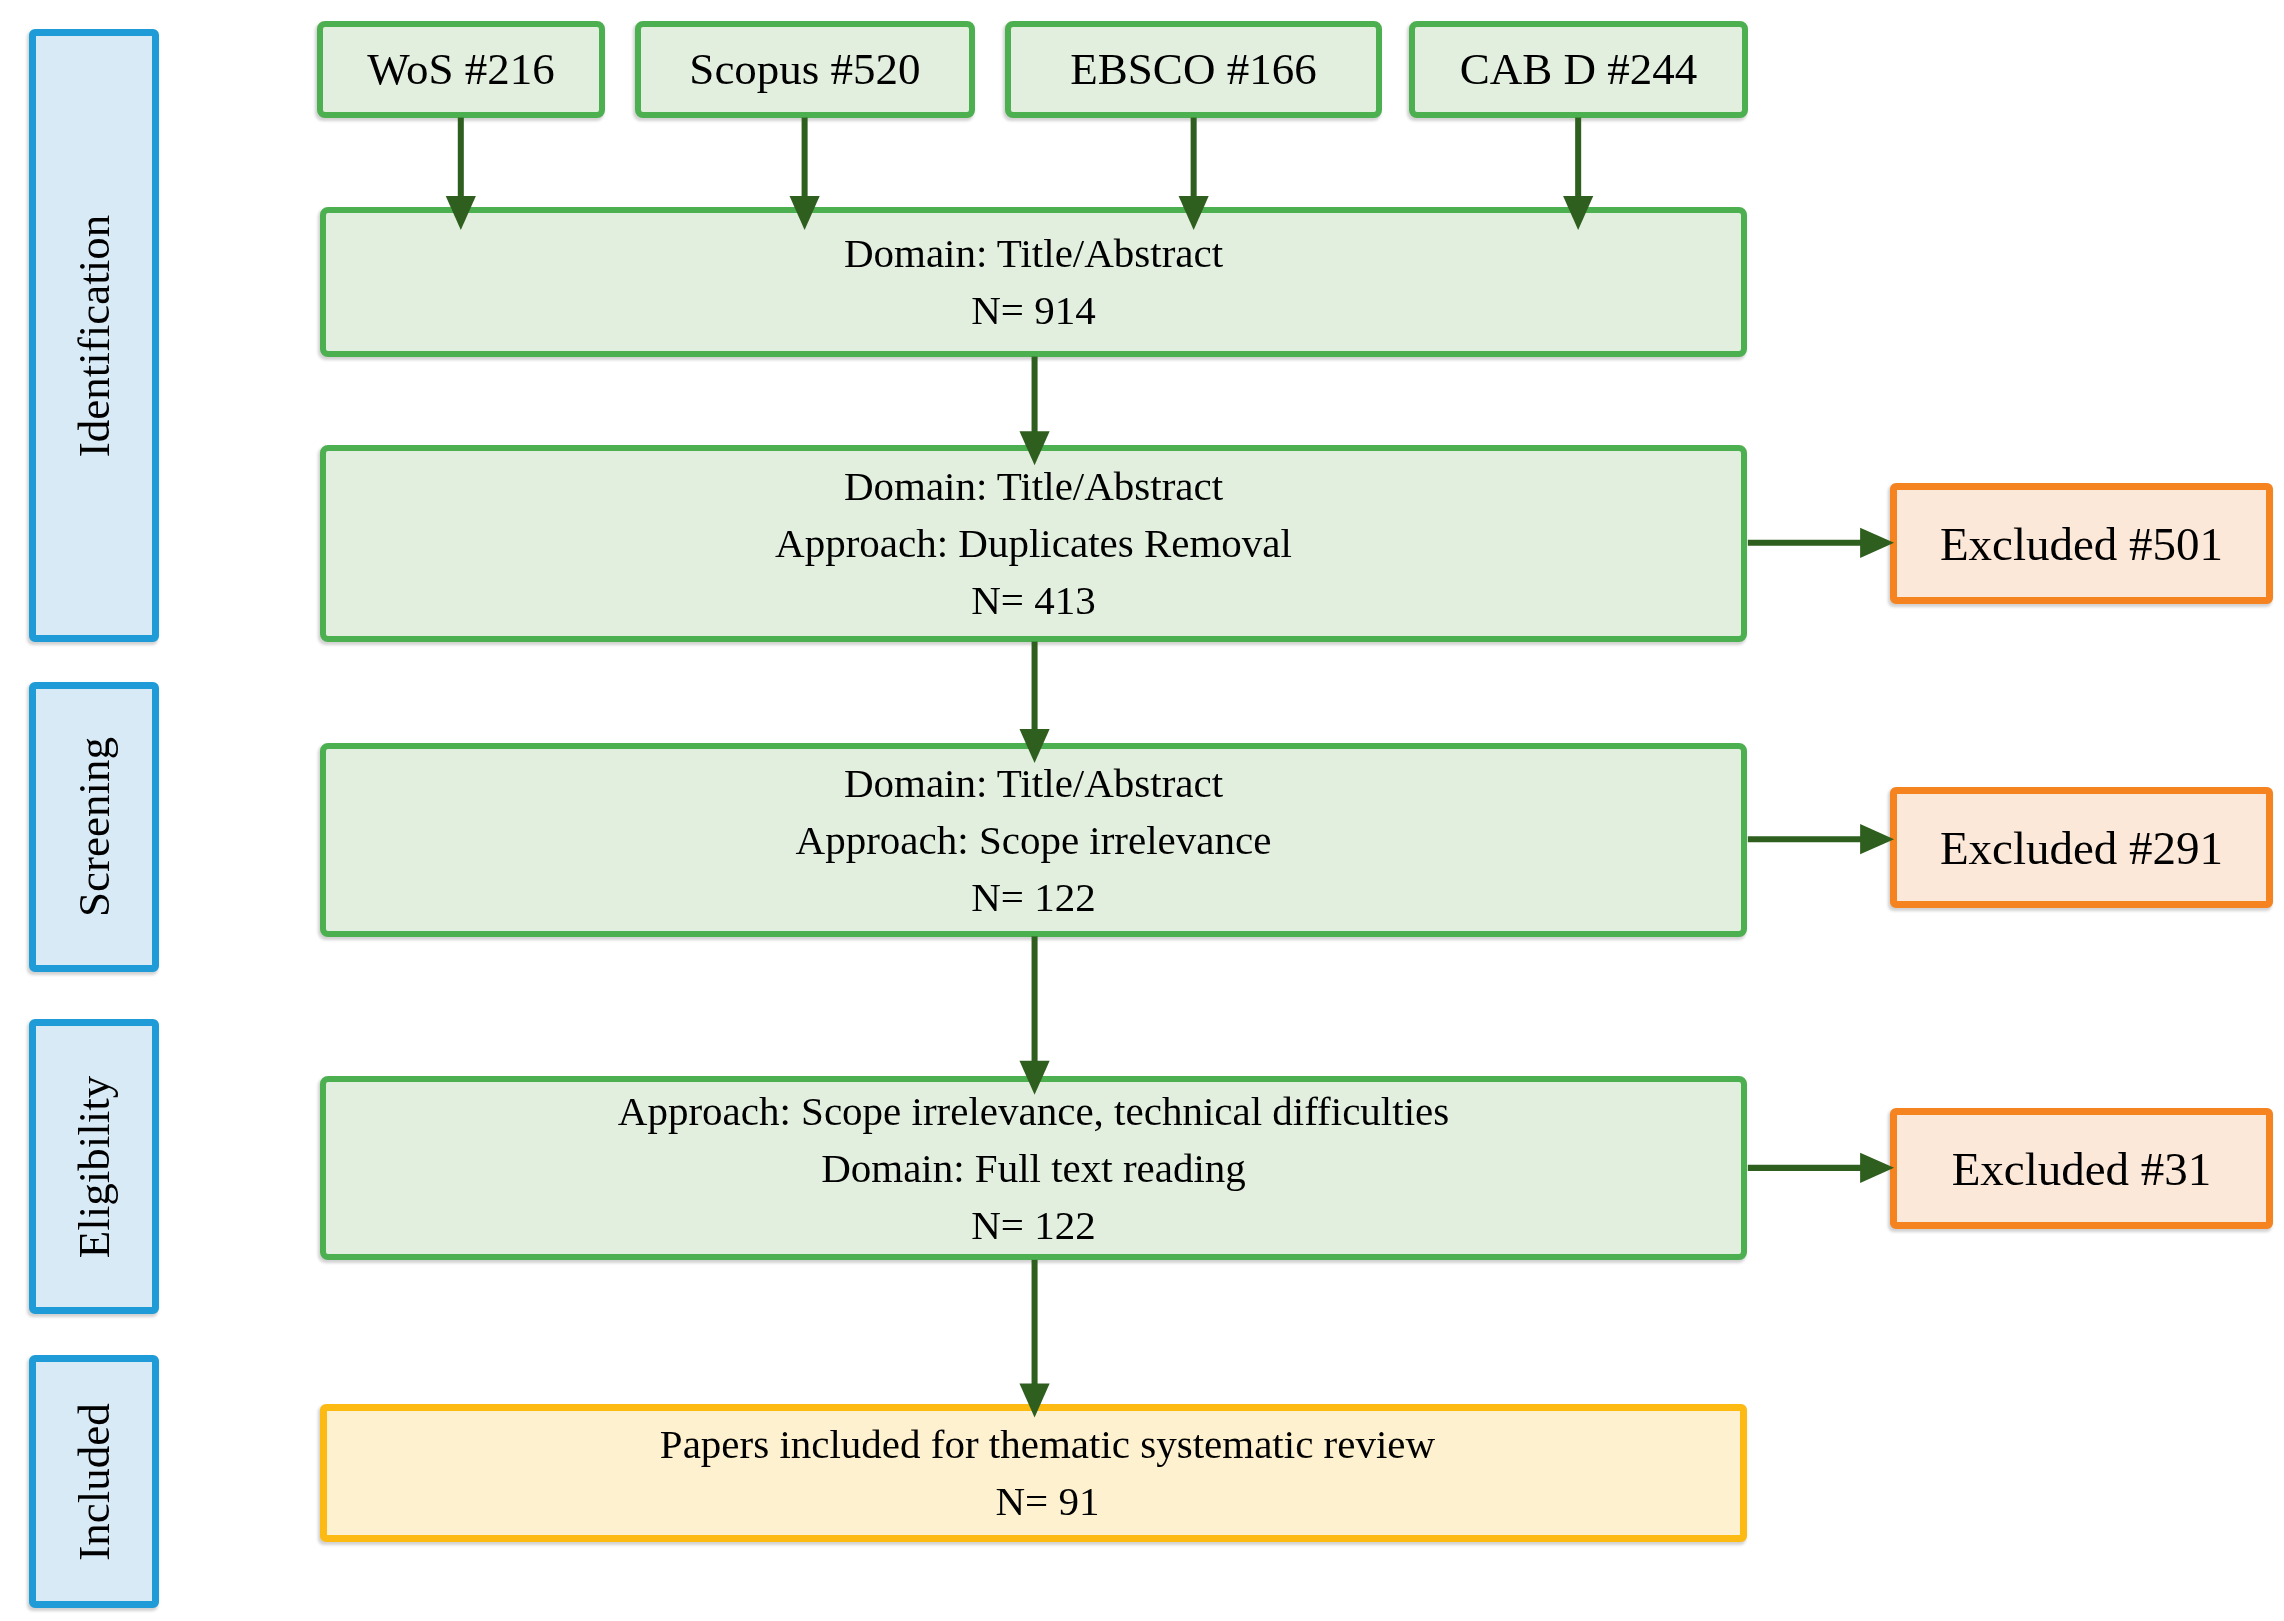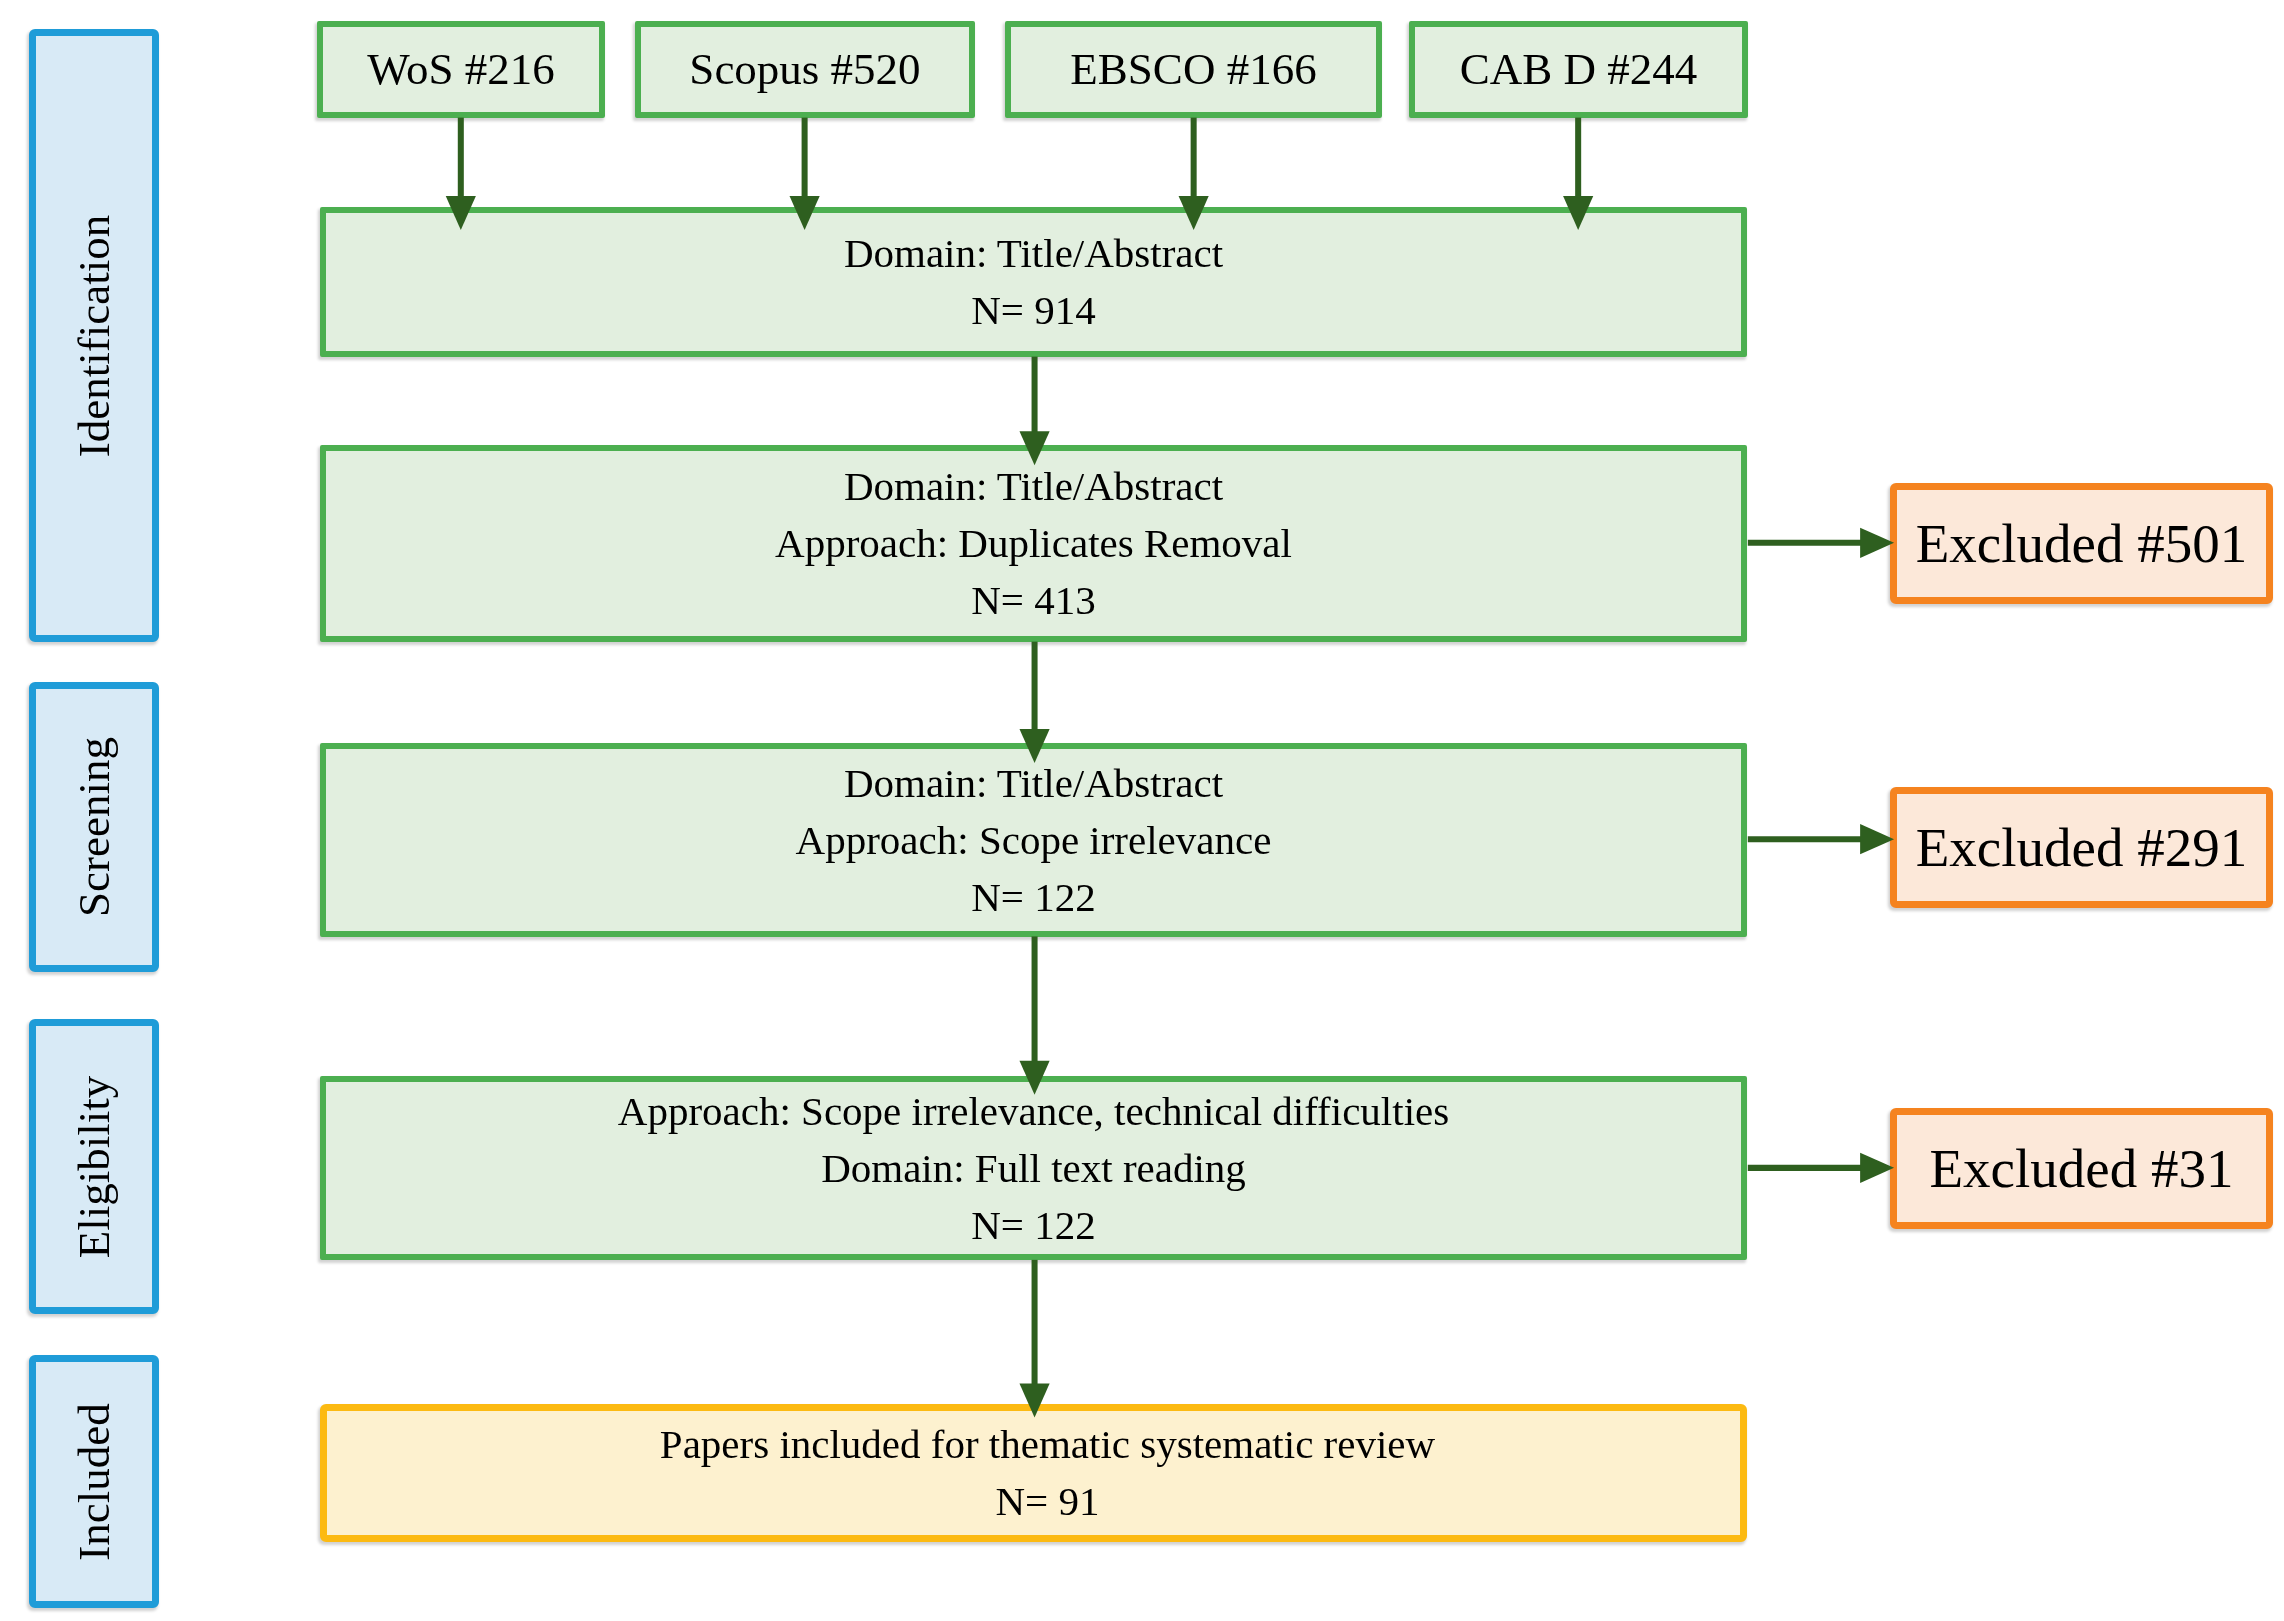--- a/index.html
+++ b/index.html
@@ -23,21 +23,21 @@
     overflow:hidden;
   }
   .box{
     position:absolute;
     box-sizing:border-box;
     display:flex;
     flex-direction:column;
     align-items:center;
     justify-content:center;
     text-align:center;
-    border-radius:2px;
+    border-radius:8px;
     box-shadow:-1.5px 2.3px 3px rgba(0,0,0,0.18);
   }
   .green{
     border:6px solid var(--green-border);
     background:var(--green-fill);
   }
   .source{
     font-size:45px;
     line-height:1.1;
   }
@@ -59,21 +59,21 @@
     white-space:nowrap;
     font-size:45px;
   }
   .excluded{
     left:1890px;
     width:383px;
     height:121px;
     border:7.5px solid var(--orange-border);
     background:var(--orange-fill);
     border-radius:6px;
-    font-size:55px;
+    font-size:47px;
   }
   .included{
     border:7.5px solid var(--yellow-border);
     background:var(--yellow-fill);
     border-radius:6px;
     padding-left:28px;
   }
   #arrow-layer{
     position:absolute;
     left:0;top:0;

